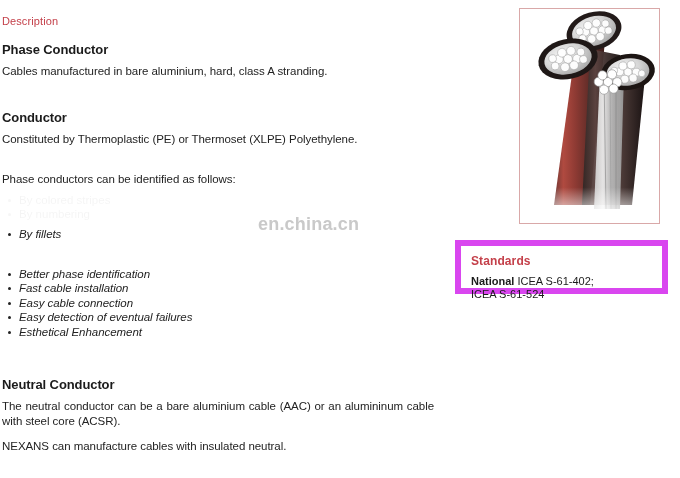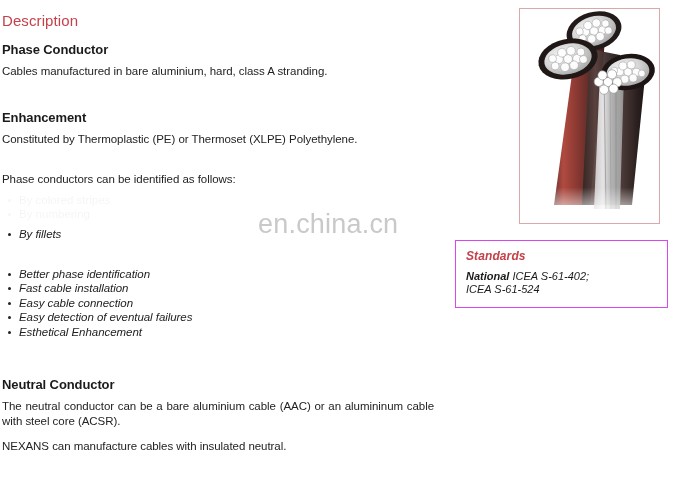--- a/index.html
+++ b/index.html
@@ -20,21 +20,21 @@
   .doc-col {
     position: absolute;
     left: 2px;
     top: 0;
     width: 448px;
     height: 478px;
   }
 
   .section-title {
     color: #c4404a;
-    font-size: 15px;
+    font-size: 11px;
     font-weight: 400;
     letter-spacing: 0.1px;
     margin: 13px 0 0 0;
     line-height: 16px;
   }
 
   .sub-head {
     font-size: 13px;
     font-weight: bold;
     color: #1b1b1b;
@@ -110,22 +110,22 @@
     border-radius: 50%;
     opacity: 0.9;
   }
   .erased-line .ghost.l2 { top: 16px; }
 
   
   .watermark {
     position: absolute;
     left: 258px;
     top: 209px;
-    font-size: 27px;
-    font-weight: 400;
+    font-size: 18px;
+    font-weight: 700;
     color: #c9c9c9;
     letter-spacing: 0.2px;
     line-height: 30px;
     white-space: nowrap;
     pointer-events: none;
     user-select: none;
     text-align: right;
   }
 
   
@@ -158,25 +158,24 @@
     background: #ffffff;
   }
 
   .photo-stage svg { display: block; }
 
   .standards-box {
     position: absolute;
     left: 5px;
     top: 240px;
     width: 213px;
-    height: 68px;
-    border: 1px solid #d946ef;
+    height: 54px;
+    border: 6px solid #d946ef;
     background: #ffffff;
     box-sizing: border-box;
-    font-style: italic;
   }
 
   .standards-title {
     color: #c4404a;
     font-size: 12px;
     font-weight: bold;
     line-height: 14px;
     margin: 8px 0 0 10px;
     letter-spacing: 0.1px;
   }
@@ -194,21 +193,21 @@
 
 <div class="doc-col">
 
   <div class="section-title">Description</div>
 
   <div class="sub-head">Phase Conductor</div>
   <div class="para">Cables manufactured in bare aluminium, hard, class A stranding.</div>
 
   <div style="height:18px"></div>
 
-  <div class="sub-head">Enhancement</div>
+  <div class="sub-head">Conductor</div>
   <div class="para">Constituted by Thermoplastic (PE) or Thermoset (XLPE) Polyethylene.</div>
 
   <div style="height:18px"></div>
 
   <div class="para">Phase conductors can be identified as follows:</div>
 
   <div class="erased-line">
     <div class="ghost">By colored stripes</div>
     <div class="ghost l2">By numbering</div>
   </div>

